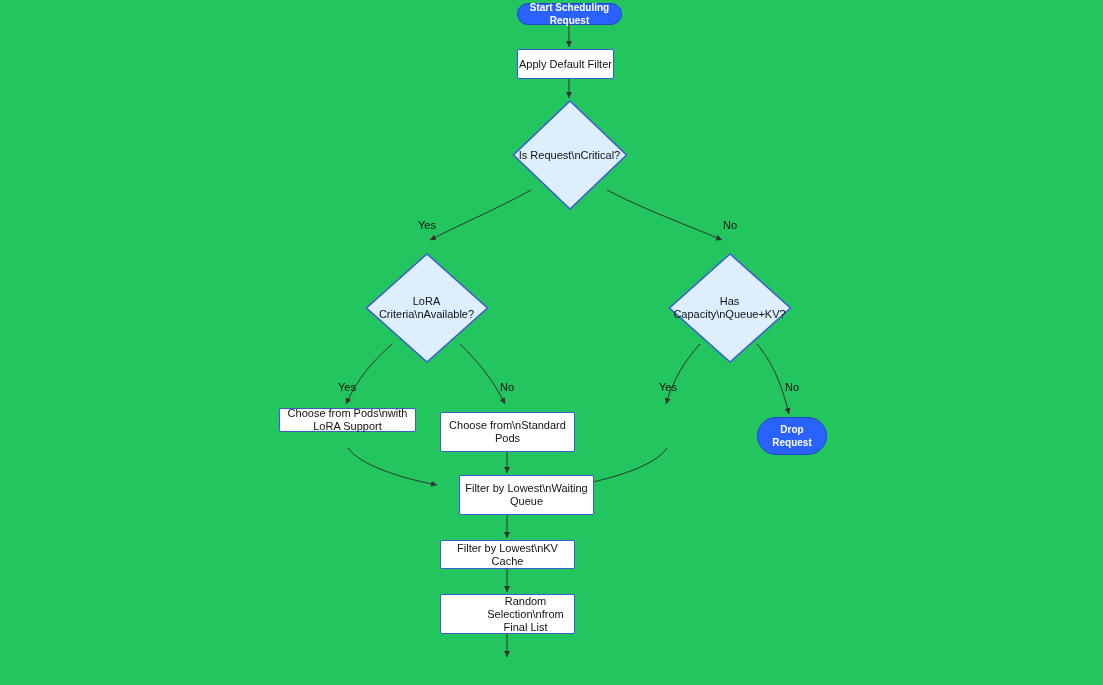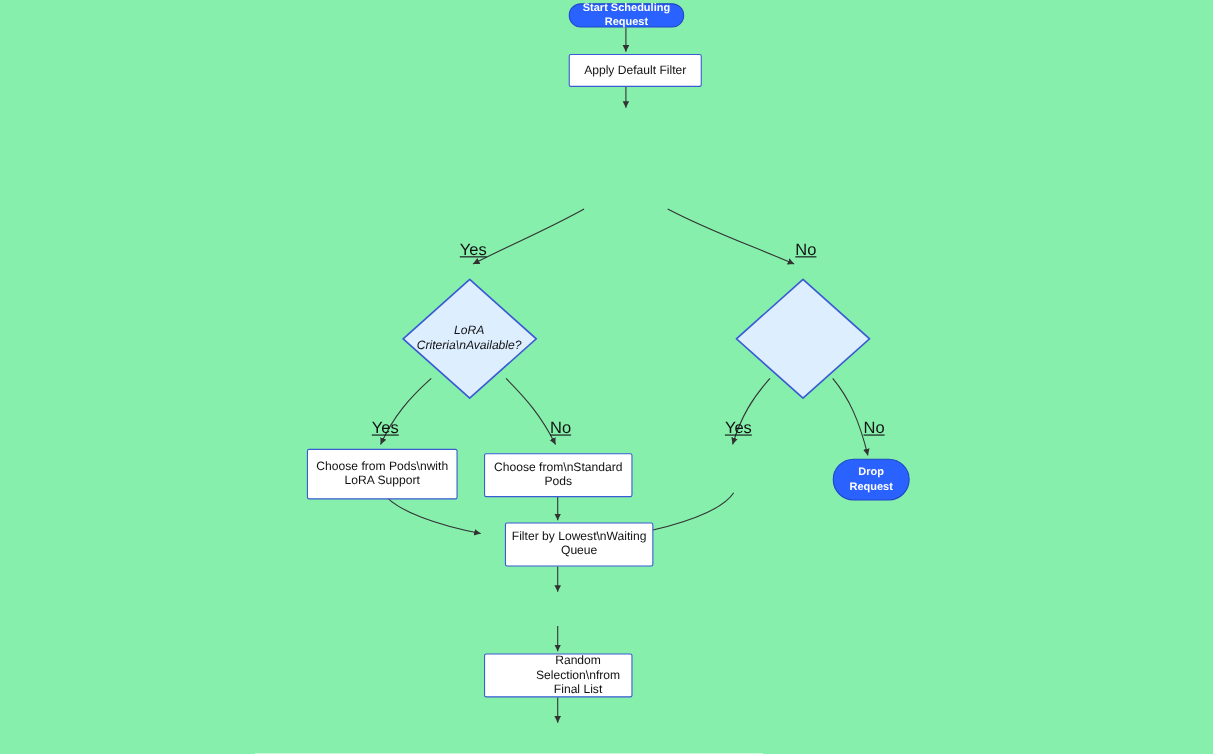--- a/index.html
+++ b/index.html
@@ -7,21 +7,21 @@
     padding: 0;
     background: #ffffff;
   }
   body {
     font-family: "Liberation Sans", sans-serif;
   }
   #canvas {
     position: relative;
     width: 1103px;
     height: 685px;
-    background: #86efac;
+    background: #22c55e;
     overflow: hidden;
   }
   svg#edges {
     position: absolute;
     left: 0;
     top: 0;
     width: 1103px;
     height: 685px;
   }
   .node {
@@ -64,26 +64,25 @@
   }
   .diamond .dlabel {
     position: relative;
     z-index: 3;
     font-size: 11px;
     line-height: 13px;
     padding: 0 4px;
   }
   .edge-label {
     position: absolute;
-    font-size: 15px;
+    font-size: 11px;
     color: #111111;
     background: transparent;
     z-index: 3;
     white-space: nowrap;
-    text-decoration: underline;
   }
 </style>
 </head>
 <body>
 
 <div id="canvas">
 
   <svg id="edges" xmlns="http://www.w3.org/2000/svg">
     <defs>
       <marker id="arrow" markerWidth="8" markerHeight="8" refX="6" refY="3" orient="auto" markerUnits="strokeWidth">
@@ -105,55 +104,65 @@
       <path d="M507,515 L507,538"></path>
       <path d="M507,569 L507,592"></path>
       <path d="M507,634 L507,657"></path>
     </g>
   </svg>
 
   <div class="node stadium" style="left:517px; top:3px; width:105px; height:22px;">
     <span>Start Scheduling Request</span>
   </div>
 
-  <div class="node rect" style="left:517px; top:49px; width:121px; height:30px;">
+  <div class="node rect" style="left:517px; top:49px; width:97px; height:30px;">
     <span>Apply Default Filter</span>
   </div>
 
+  <div class="node diamond" style="left:512px; top:100px; width:115px; height:110px;">
+    <svg class="dshape" viewBox="0 0 115 110" preserveAspectRatio="none">
+      <polygon points="57.5,1 114,55 57.5,109 1,55" fill="#ddeeff" stroke="#3b5bd4" stroke-width="1.5"></polygon>
+    </svg>
+    <span class="dlabel">Is Request\nCritical?</span>
+  </div>
 
-  <div class="node diamond" style="left:365px; top:253px; width:123px; height:110px;font-style:italic;">
+  <div class="node diamond" style="left:365px; top:253px; width:123px; height:110px;">
     <svg class="dshape" viewBox="0 0 123 110" preserveAspectRatio="none">
       <polygon points="61.5,1 122,55 61.5,109 1,55" fill="#ddeeff" stroke="#3b5bd4" stroke-width="1.5"></polygon>
     </svg>
     <span class="dlabel">LoRA Criteria\nAvailable?</span>
   </div>
 
   <div class="node diamond" style="left:668px; top:253px; width:123px; height:110px;">
     <svg class="dshape" viewBox="0 0 123 110" preserveAspectRatio="none">
       <polygon points="61.5,1 122,55 61.5,109 1,55" fill="#ddeeff" stroke="#3b5bd4" stroke-width="1.5"></polygon>
     </svg>
+    <span class="dlabel">Has Capacity\nQueue+KV?</span>
   </div>
 
-  <div class="node rect" style="left:279px; top:408px; width:137px; height:46px;">
+  <div class="node rect" style="left:279px; top:408px; width:137px; height:24px;">
     <span>Choose from Pods\nwith LoRA Support</span>
   </div>
 
   <div class="node rect" style="left:440px; top:412px; width:135px; height:40px;">
     <span>Choose from\nStandard Pods</span>
   </div>
 
 
   <div class="node stadium" style="left:757px; top:417px; width:70px; height:38px;">
     <span>Drop Request</span>
   </div>
 
   <div class="node rect" style="left:459px; top:475px; width:135px; height:40px;">
     <span>Filter by Lowest\nWaiting Queue</span>
   </div>
 
+  <div class="node rect" style="left:440px; top:540px; width:135px; height:29px;">
+    <span>Filter by Lowest\nKV Cache</span>
+  </div>
 
   <div class="node rect" style="left:440px; top:594px; width:135px; height:40px;padding-left:36px;">
     <span>Random Selection\nfrom Final List</span>
   </div>
 
   <div class="node stadium" style="left:492px; top:690px; width:31px; height:14px;">
     <span>End</span>
   </div>
 
   <div class="edge-label" style="left:418px; top:219px;">Yes</div>

